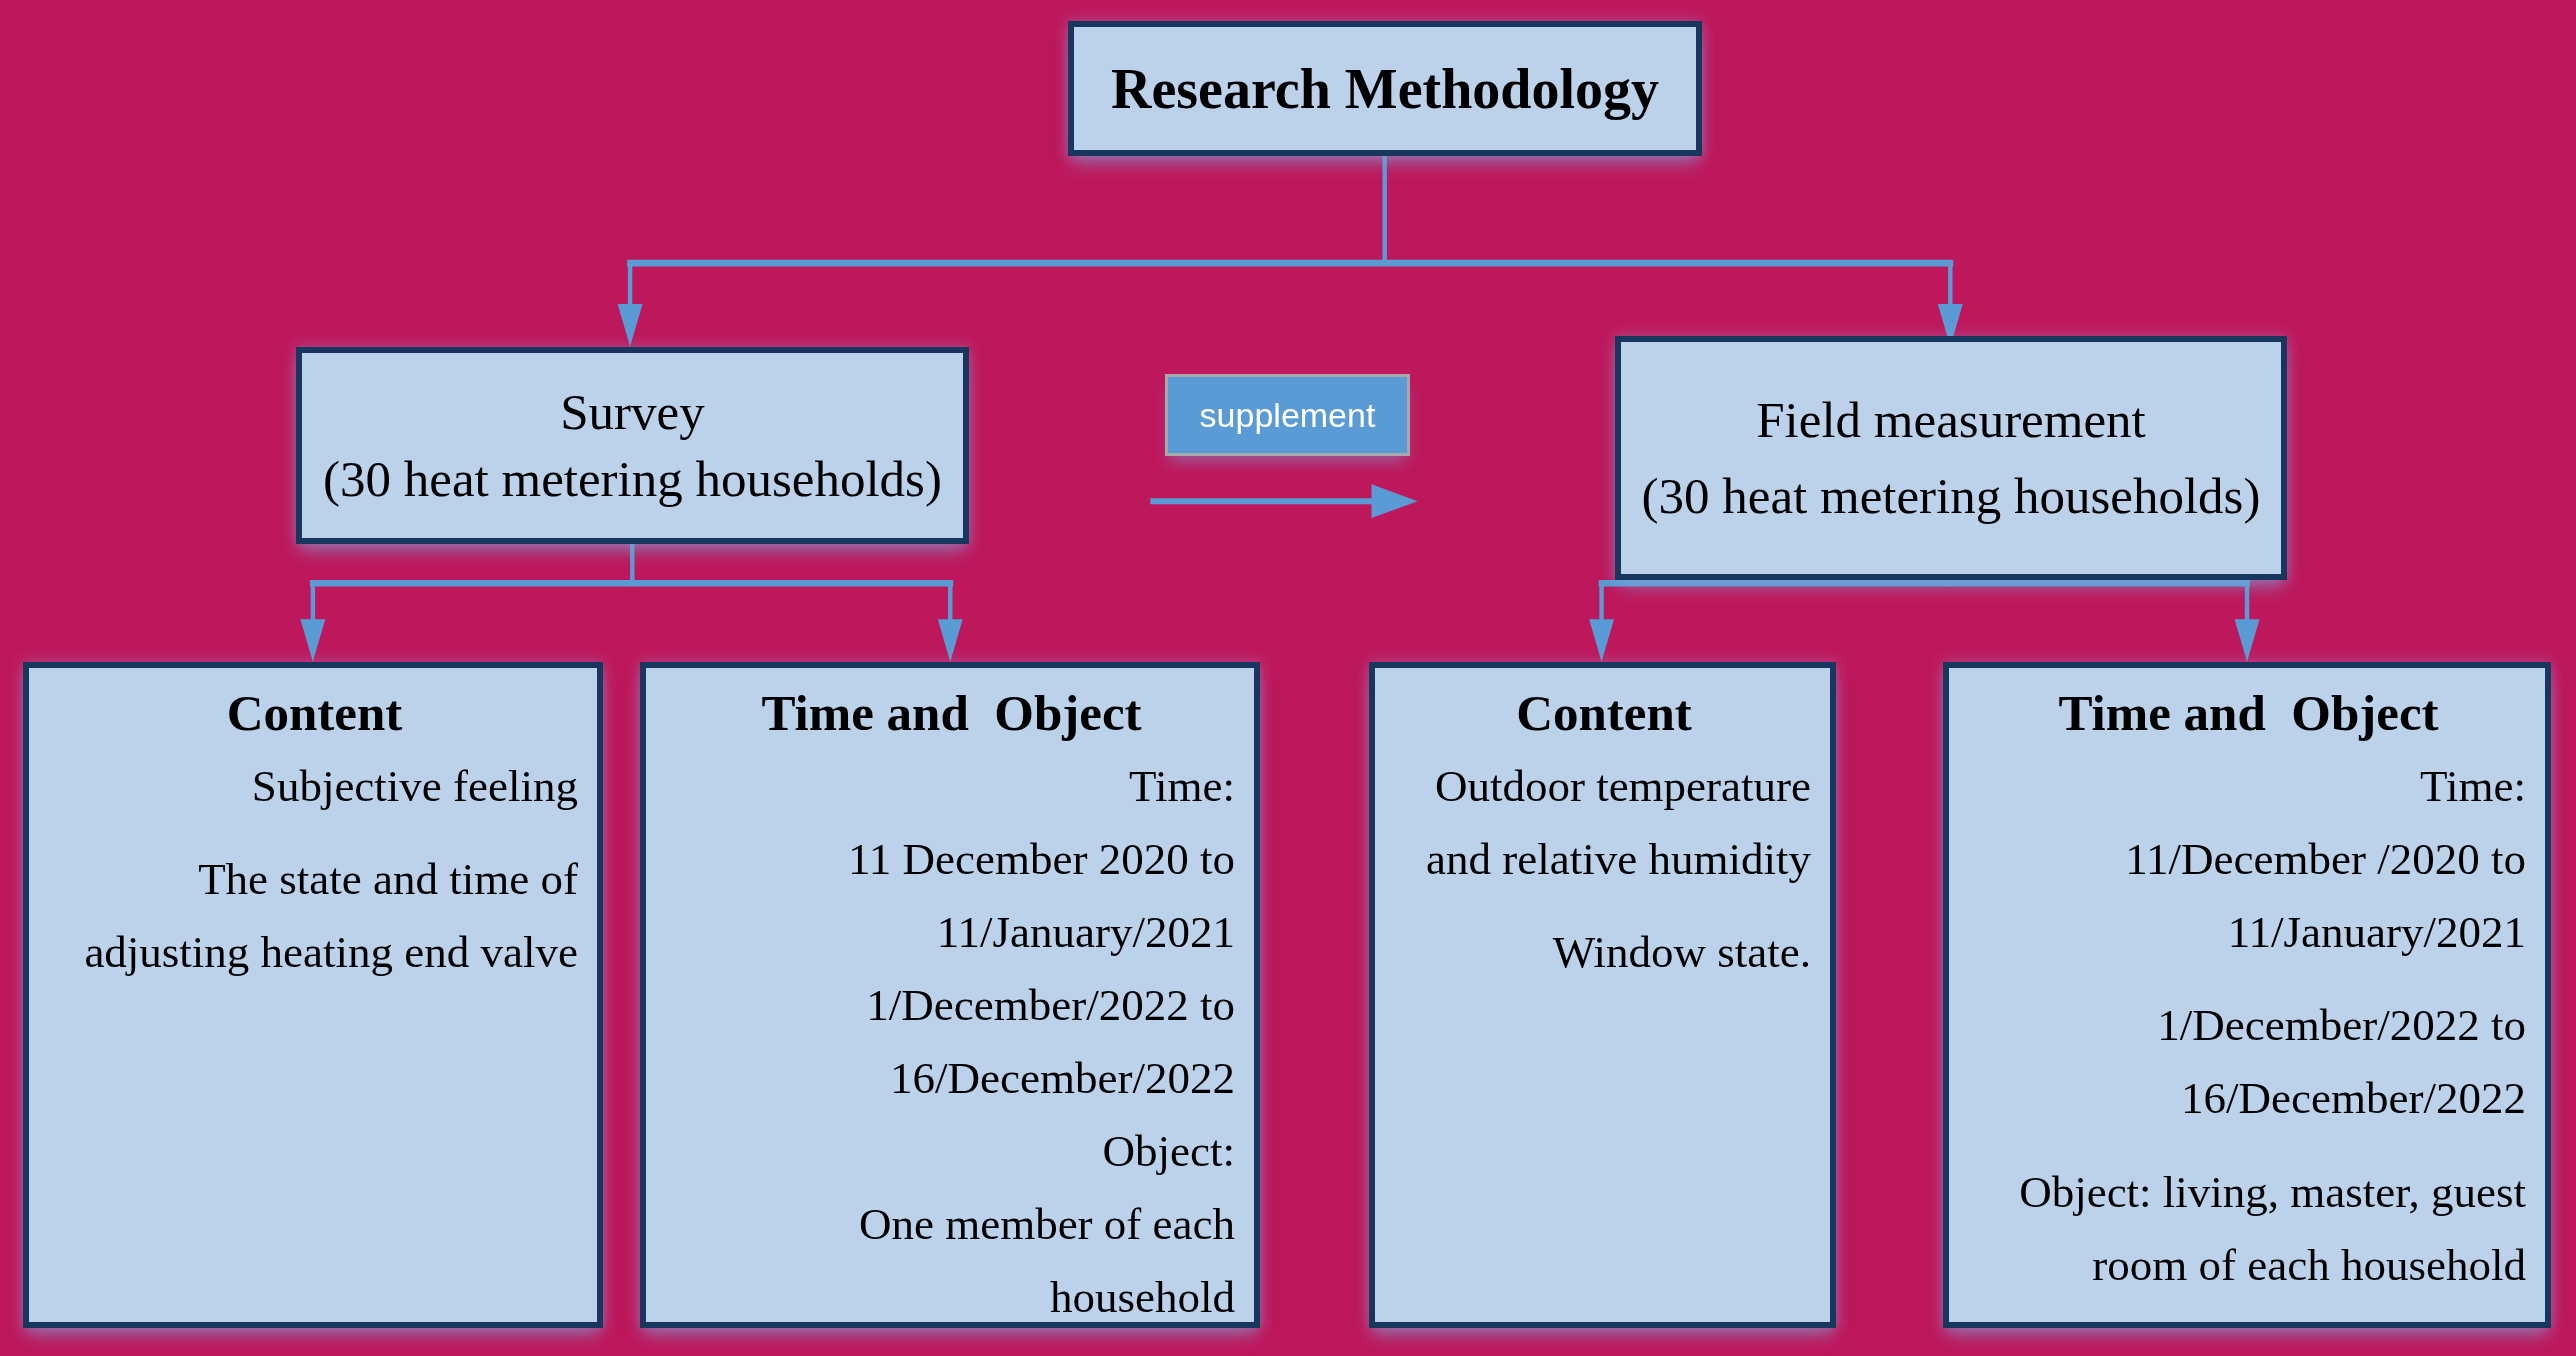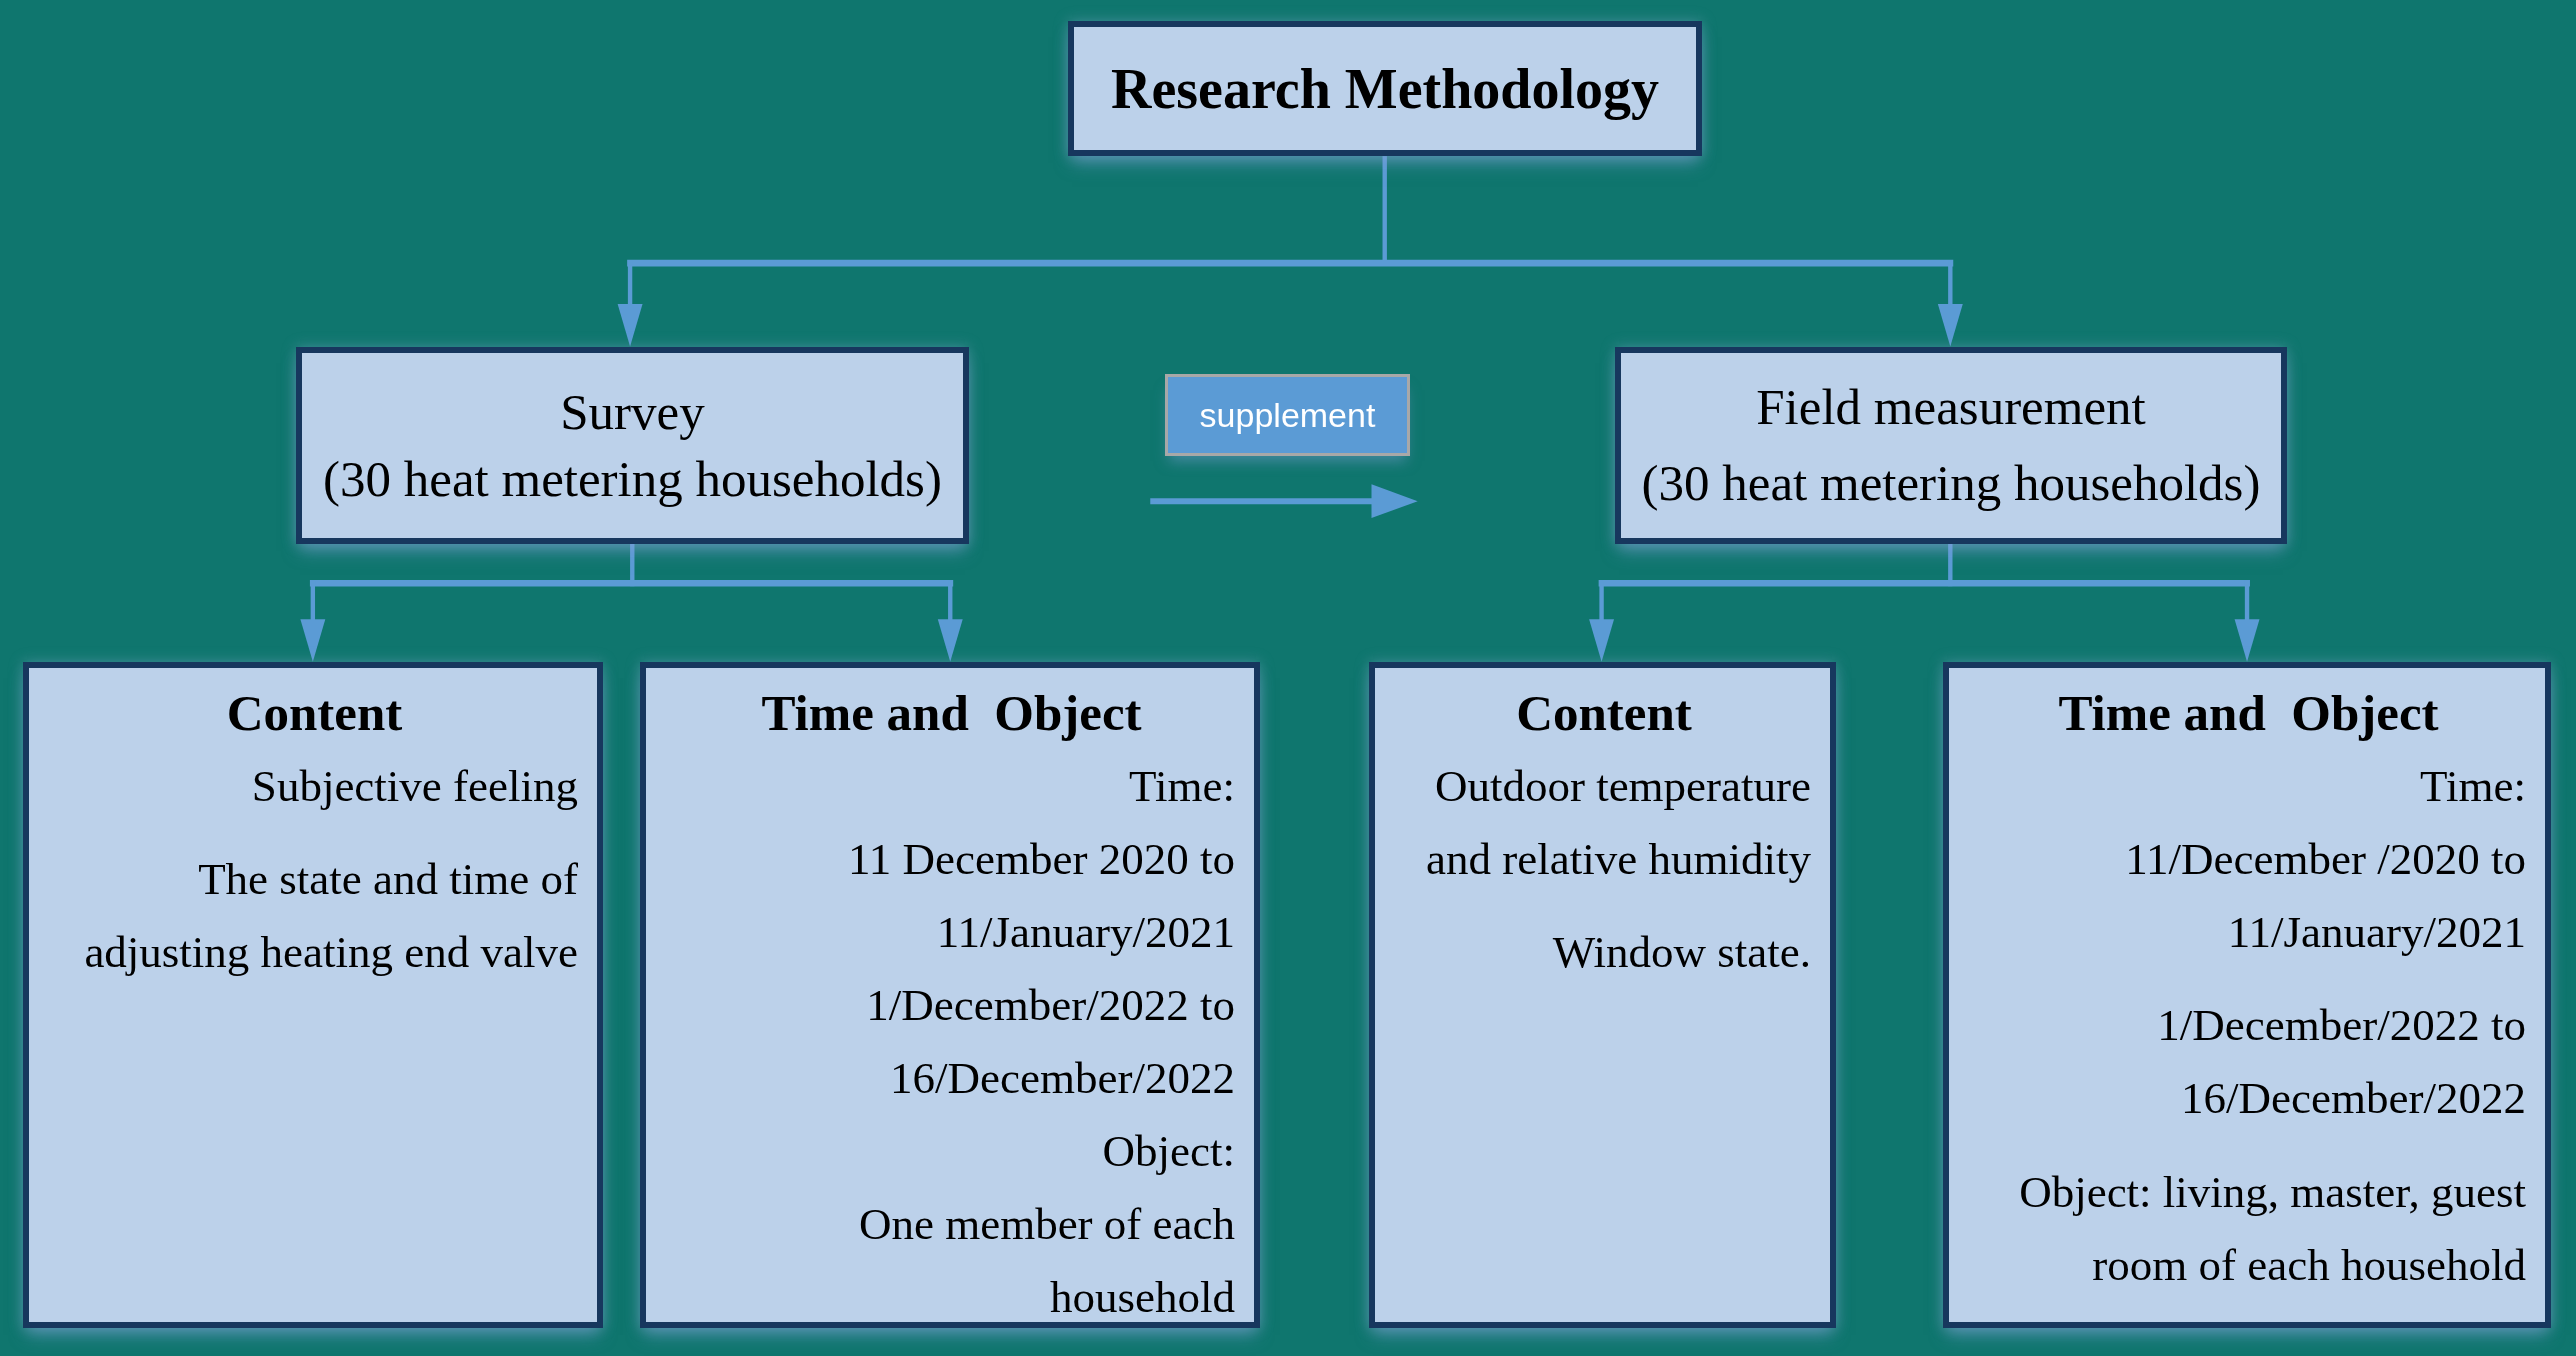--- a/index.html
+++ b/index.html
@@ -9,21 +9,21 @@
     --supplement_fill:#5b9bd5;
     --supplement_border:#a8a8a8;
     --supplement_text:#ffffff;
     --text:#000000;
   }
   html,body{margin:0;padding:0;background:#ffffff;}
   #canvas{
     position:relative;
     width:2576px;
     height:1357px;
-    background:#0f766e;
+    background:#be185d;
     font-family:"Liberation Serif","DejaVu Serif",serif;
     color:var(--text);
     overflow:hidden;
   }
   .node{
     position:absolute;
     box-sizing:border-box;
     background:var(--box_fill);
     border:6.6px solid var(--box_border);
     box-shadow:0 11.7px 16px -4.4px rgba(120,155,210,.55), 0 0 13px rgba(160,190,230,.35);
@@ -133,21 +133,21 @@
 
   <div class="node center-box" style="left:296px;top:347px;width:673px;height:197px;">
     <div class="branch-title">Survey</div>
     <div class="branch-subtitle">(30 heat metering households)</div>
   </div>
 
   <div class="supplement" style="left:1165px;top:374px;width:245px;height:82px;">
     <span>supplement</span>
   </div>
 
-  <div class="node center-box" style="left:1615px;top:347px;width:672px;height:197px;gap:9px;">
+  <div class="node center-box" style="left:1615px;top:336px;width:672px;height:244px;gap:9px;">
     <div class="branch-title">Field measurement</div>
     <div class="branch-subtitle">(30 heat metering households)</div>
   </div>
 
   <div class="node leaf-box" style="left:23px;top:662px;width:580px;height:666px;">
     <div class="leaf-heading">Content</div>
     <div class="para">Subjective feeling</div>
     <div class="para">The state and time of
 adjusting heating end valve</div>
   </div>

